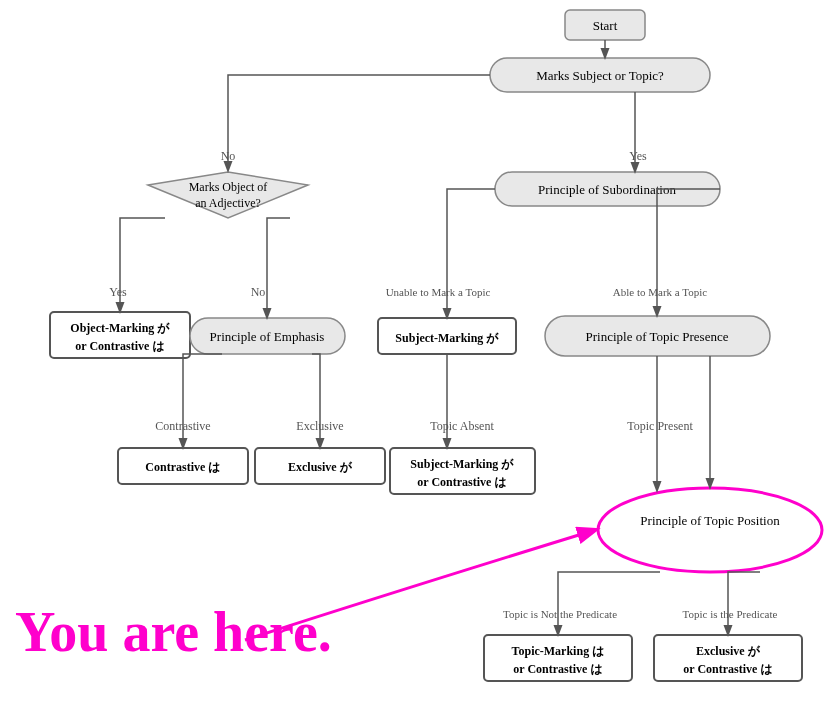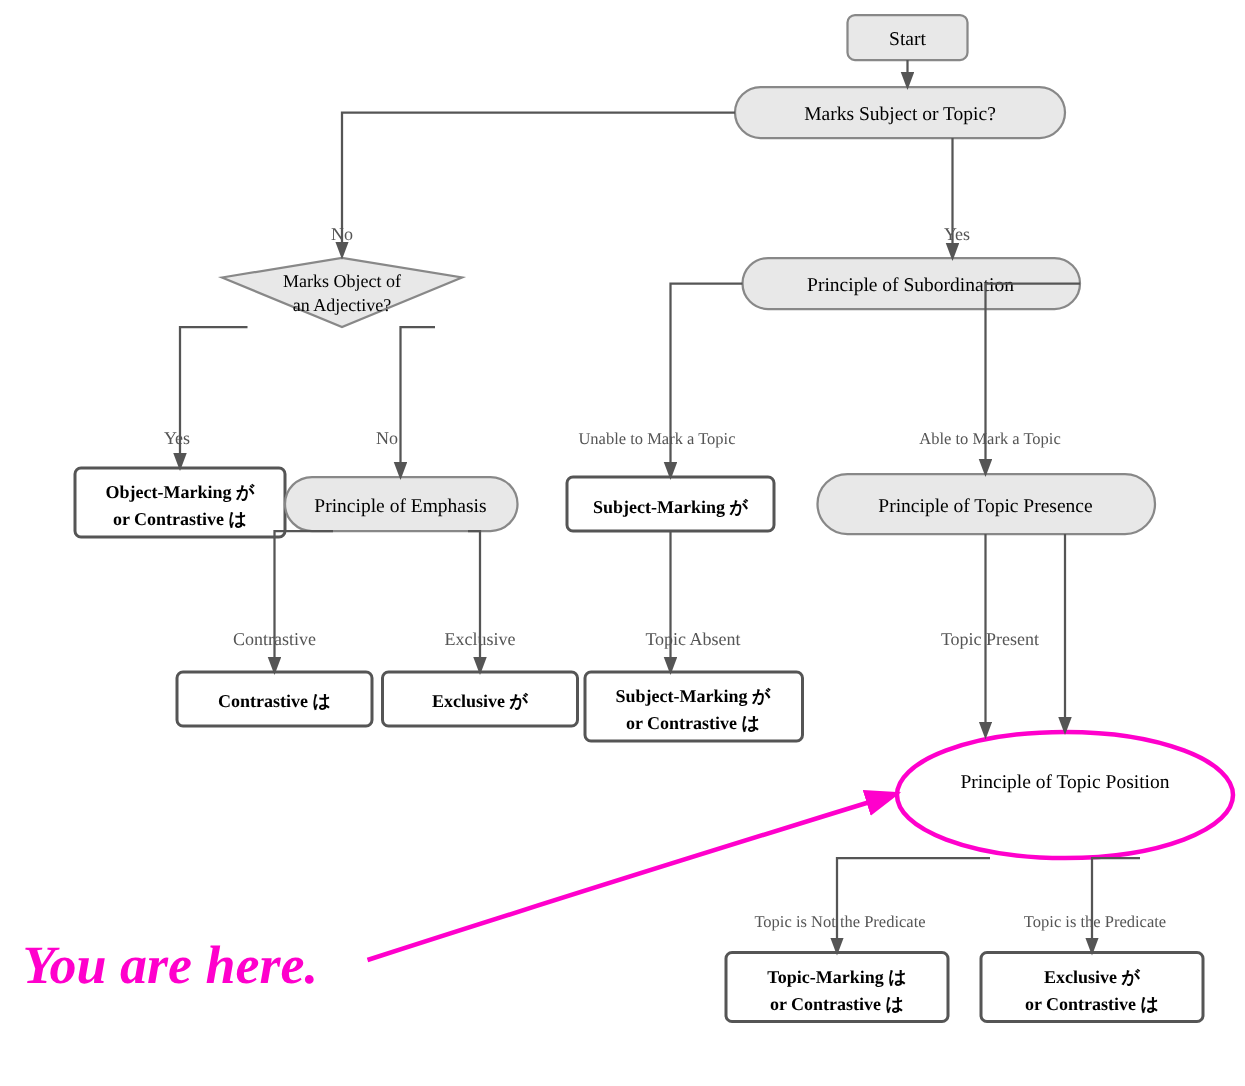--- a/index.html
+++ b/index.html
@@ -20,22 +20,21 @@
     svg.flowchart {
       position: absolute;
       top: 0; left: 0;
       width: 830px;
       height: 724px;
     }
     .you-are-here {
       position: absolute;
       bottom: 60px;
       left: 15px;
-      font-size: 36px;
-      font-style: italic;
+      font-size: 56px;
       color: #ff00cc;
       font-weight: bold;
       line-height: 1.1;
     }
   </style>
 </head>
 <body>
 
 <div class="diagram">
   <svg class="flowchart" viewBox="0 0 830 724" xmlns="http://www.w3.org/2000/svg">

